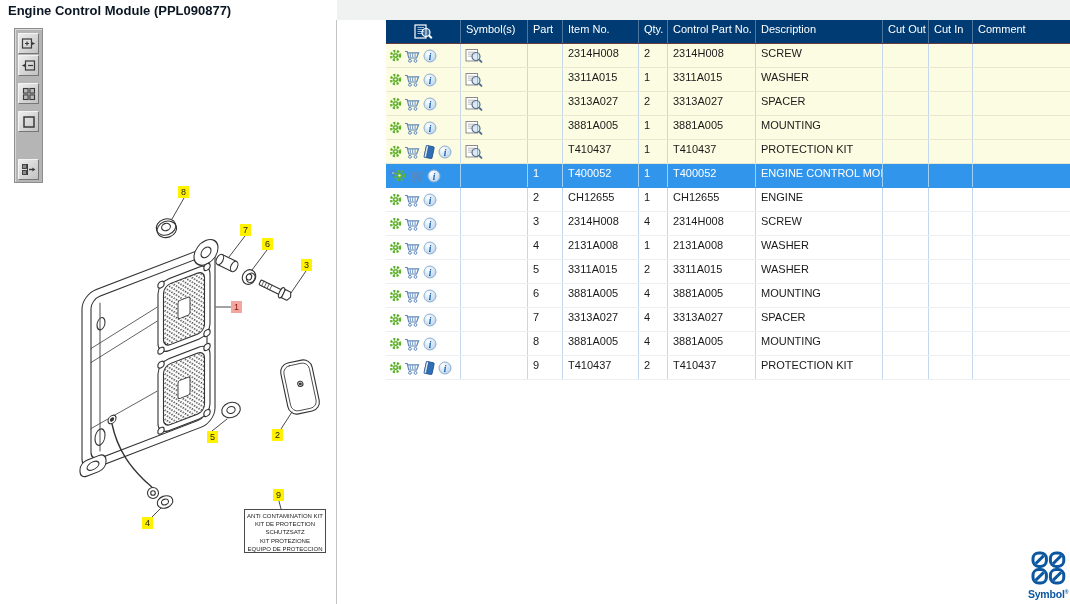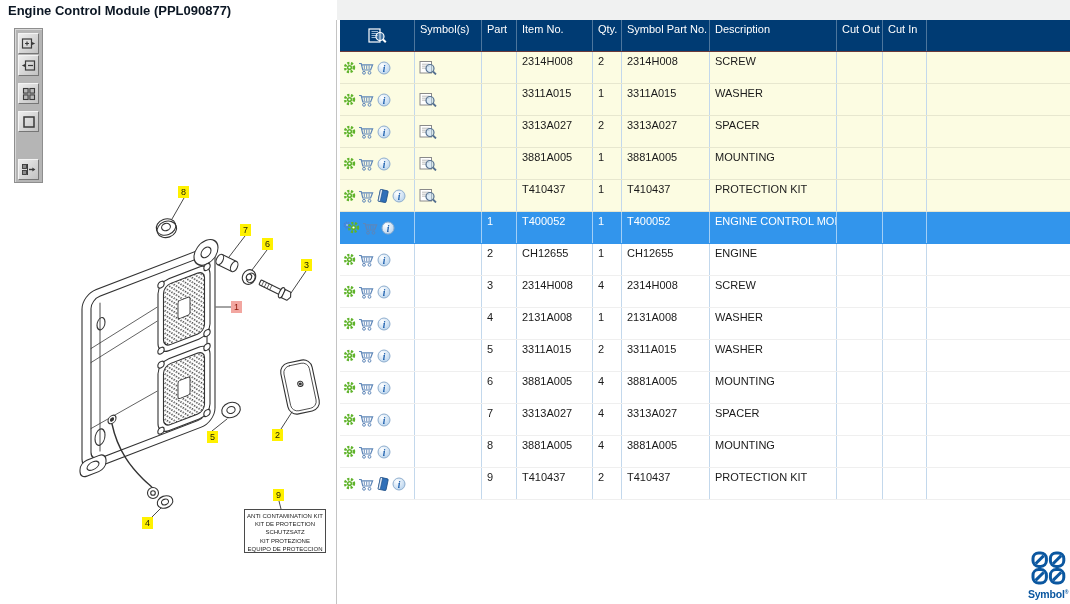--- a/index.html
+++ b/index.html
@@ -23,21 +23,21 @@
   
   .callout { position:absolute; width:11px; height:12px; font-size:9px; line-height:12px; text-align:center; cursor:pointer; }
   .callout.yellow { background:#FFF100; color:#1f1f05; }
   .callout.red { background:#F2A6A0; color:#8B1508; }
 
   
   .note-box { position:absolute; left:244px; top:509px; width:82px; height:44px; border:1px solid #4a4a4a; background:#fff; text-align:center; padding-top:2px; font-size:6px; line-height:8.2px; color:#222; overflow:hidden; }
 
   
   .parts-table { position:absolute; left:340px; top:20px; width:730px; }
-  .thead, .trow { display:grid; grid-template-columns:75px 67px 35px 76px 29px 88px 127px 46px 44px 1fr; height:32px; }
+  .thead, .trow { display:grid; grid-template-columns:75px 67px 35px 76px 29px 88px 127px 46px 44px 1fr; height:24px;margin-left:46px; }
   .thead { background:#003B73; color:#fff; border-bottom:1px solid #6B3A3A; }
   .hcell { padding-left:5px; line-height:19px; overflow:hidden; white-space:nowrap; border-right:1px solid rgba(255,255,255,.30); }
   .hcell.icons { display:flex; align-items:center; justify-content:center; padding-left:0; }
   .trow { border-bottom:1px solid #ECECEC; cursor:default; }
   .trow.cream { background:#FCFCE2; border-bottom-color:#E7E7CF; }
   .trow.plain { background:#FFFFFF; border-bottom-color:#EFEFEF; }
   .trow.selected { background:#3295EC; color:#fff; border-bottom-color:#3295EC; }
   .tcell { padding-left:5px; line-height:19px; overflow:hidden; white-space:nowrap; border-right:1px solid #C3D8EC; }
   .trow.selected .tcell { border-right-color:rgba(255,255,255,.55); }
   .c-icons { display:flex; align-items:center; gap:2px; padding-left:3px; }
@@ -242,24 +242,25 @@
               <path d="M2.2,3.5 h0.01 M2.2,5.5 h0.01 M2.2,7.5 h0.01" stroke="#D16A6A" stroke-width="1.4"></path>
               <circle cx="12" cy="8.5" r="4" fill="rgba(140,180,215,0.45)" stroke="#fff" stroke-width="1.2"></circle>
               <path d="M15,11.5 l2.8,2.8" stroke="#fff" stroke-width="2"></path>
             </svg>
         </span>
       </div>
       <div class="hcell">Symbol(s)</div>
       <div class="hcell">Part</div>
       <div class="hcell">Item No.</div>
       <div class="hcell">Qty.</div>
-      <div class="hcell">Symbol Part No.</div>
+      <div class="hcell">Control Part No.</div>
       <div class="hcell">Description</div>
       <div class="hcell">Cut Out</div>
       <div class="hcell">Cut In</div>
+      <div class="hcell" style="border-right:none">Comment</div>
     </div>
     <div>
         <div class="trow cream">
           <div class="tcell c-icons">
             <span class="icon">
               <svg width="13" height="13" viewBox="0 0 13 13">
                 <circle cx="6.5" cy="6.5" r="4.4" fill="none" stroke="#5FB32B" stroke-width="2.6" stroke-dasharray="2.1 1.5"></circle>
                 <circle cx="6.5" cy="6.5" r="2.6" fill="#5FB32B"></circle>
                 <circle cx="6.5" cy="6.5" r="1.1" fill="#fff"></circle>
               </svg>

